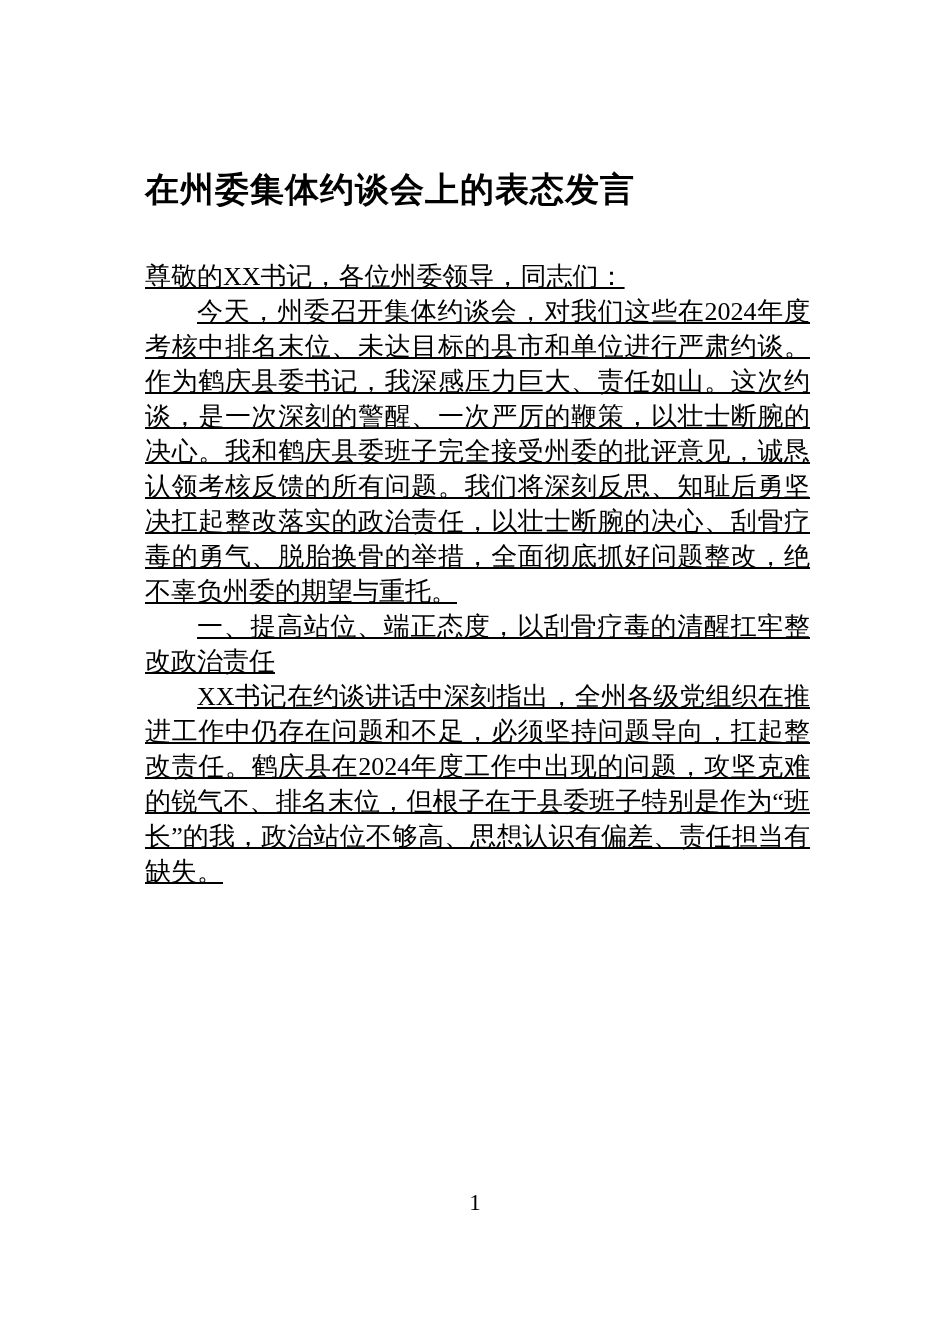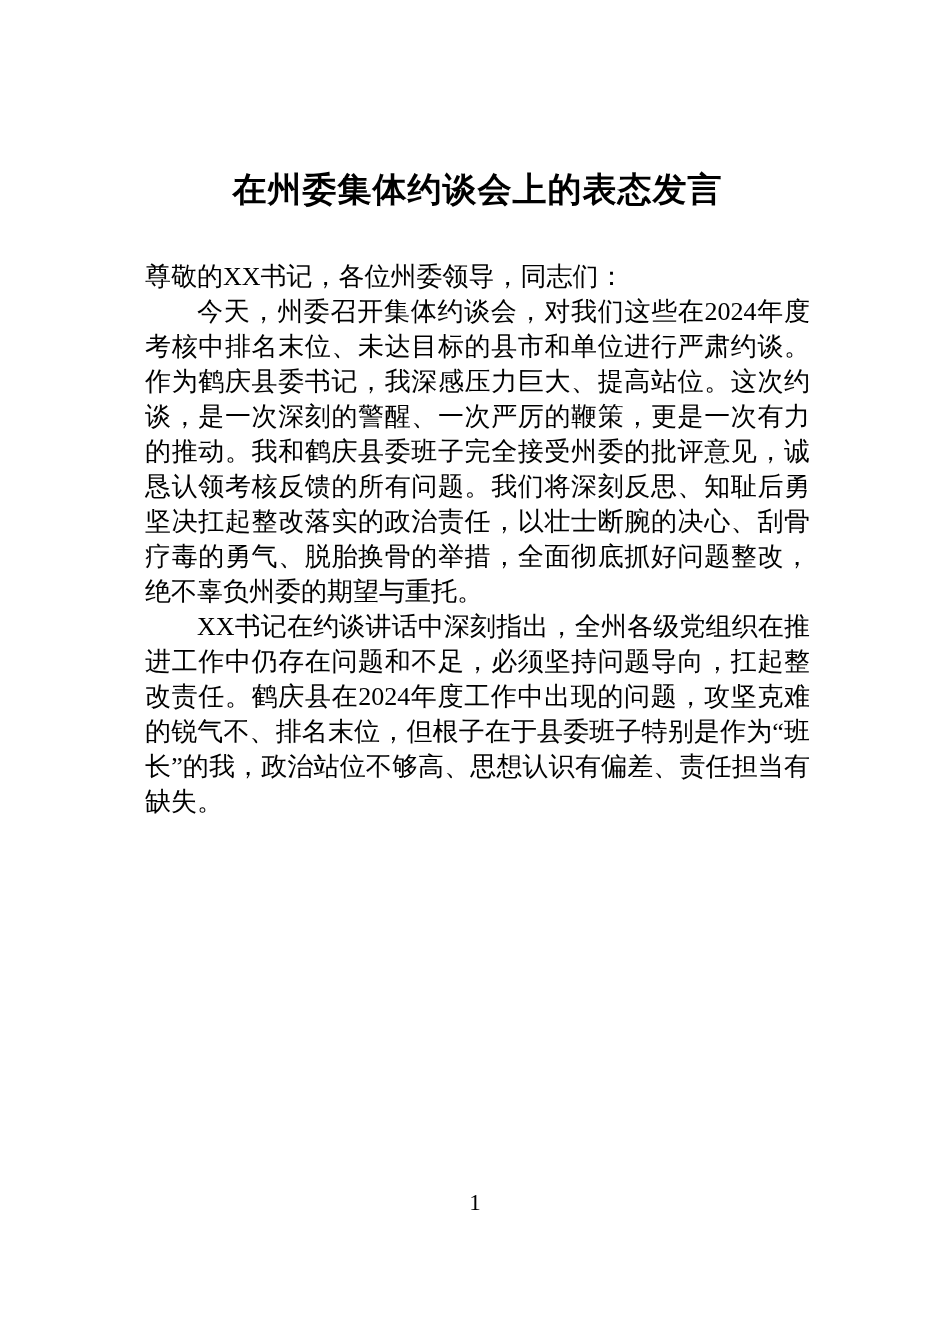--- a/index.html
+++ b/index.html
@@ -21,30 +21,31 @@
     top: 168px;
     left: 145px;
     width: 665px;
   }
   .doc-title {
     margin: 0 0 48px 0;
     font-family: "Liberation Sans", "DejaVu Sans", sans-serif;
     font-size: 34px;
     font-weight: 700;
     letter-spacing: 1px;
-    text-align: center;
+    text-align: left;
     line-height: 1.25;
   }
   .doc-body p {
     margin: 0;
     font-size: 26px;
     line-height: 35px;
     text-align: justify;
     text-indent: 2em;
     overflow-wrap: break-word;
+    text-decoration: underline;
   }
   .doc-body p.no-indent {
     text-indent: 0;
   }
   .page-number {
     position: absolute;
     left: 0;
     width: 950px;
     top: 1190px;
     text-align: center;
@@ -53,18 +54,19 @@
   }
 </style>
 </head>
 <body>
 
 <div class="page">
   <div class="content">
     <h1 class="doc-title">在州委集体约谈会上的表态发言</h1>
     <div class="doc-body">
       <p class="no-indent">尊敬的XX书记，各位州委领导，同志们：</p>
-      <p>今天，州委召开集体约谈会，对我们这些在2024年度考核中排名末位、未达目标的县市和单位进行严肃约谈。作为鹤庆县委书记，我深感压力巨大、提高站位。这次约谈，是一次深刻的警醒、一次严厉的鞭策，更是一次有力的推动。我和鹤庆县委班子完全接受州委的批评意见，诚恳认领考核反馈的所有问题。我们将深刻反思、知耻后勇坚决扛起整改落实的政治责任，以壮士断腕的决心、刮骨疗毒的勇气、脱胎换骨的举措，全面彻底抓好问题整改，绝不辜负州委的期望与重托。</p>
+      <p>今天，州委召开集体约谈会，对我们这些在2024年度考核中排名末位、未达目标的县市和单位进行严肃约谈。作为鹤庆县委书记，我深感压力巨大、责任如山。这次约谈，是一次深刻的警醒、一次严厉的鞭策，以壮士断腕的决心。我和鹤庆县委班子完全接受州委的批评意见，诚恳认领考核反馈的所有问题。我们将深刻反思、知耻后勇坚决扛起整改落实的政治责任，以壮士断腕的决心、刮骨疗毒的勇气、脱胎换骨的举措，全面彻底抓好问题整改，绝不辜负州委的期望与重托。</p>
+      <p>一、提高站位、端正态度，以刮骨疗毒的清醒扛牢整改政治责任</p>
       <p>XX书记在约谈讲话中深刻指出，全州各级党组织在推进工作中仍存在问题和不足，必须坚持问题导向，扛起整改责任。鹤庆县在2024年度工作中出现的问题，攻坚克难的锐气不、排名末位，但根子在于县委班子特别是作为“班长”的我，政治站位不够高、思想认识有偏差、责任担当有缺失。</p>
     </div>
   </div>
   <div class="page-number">1</div>
 </div>
 
 </body></html>

